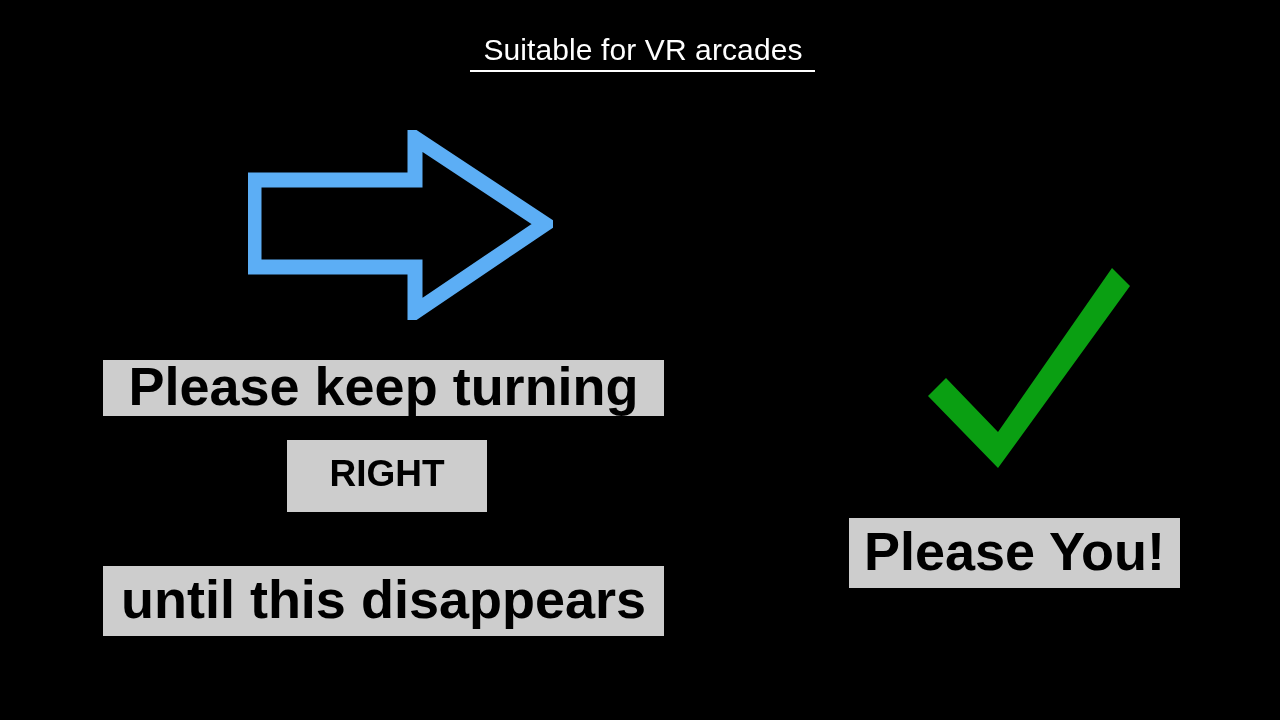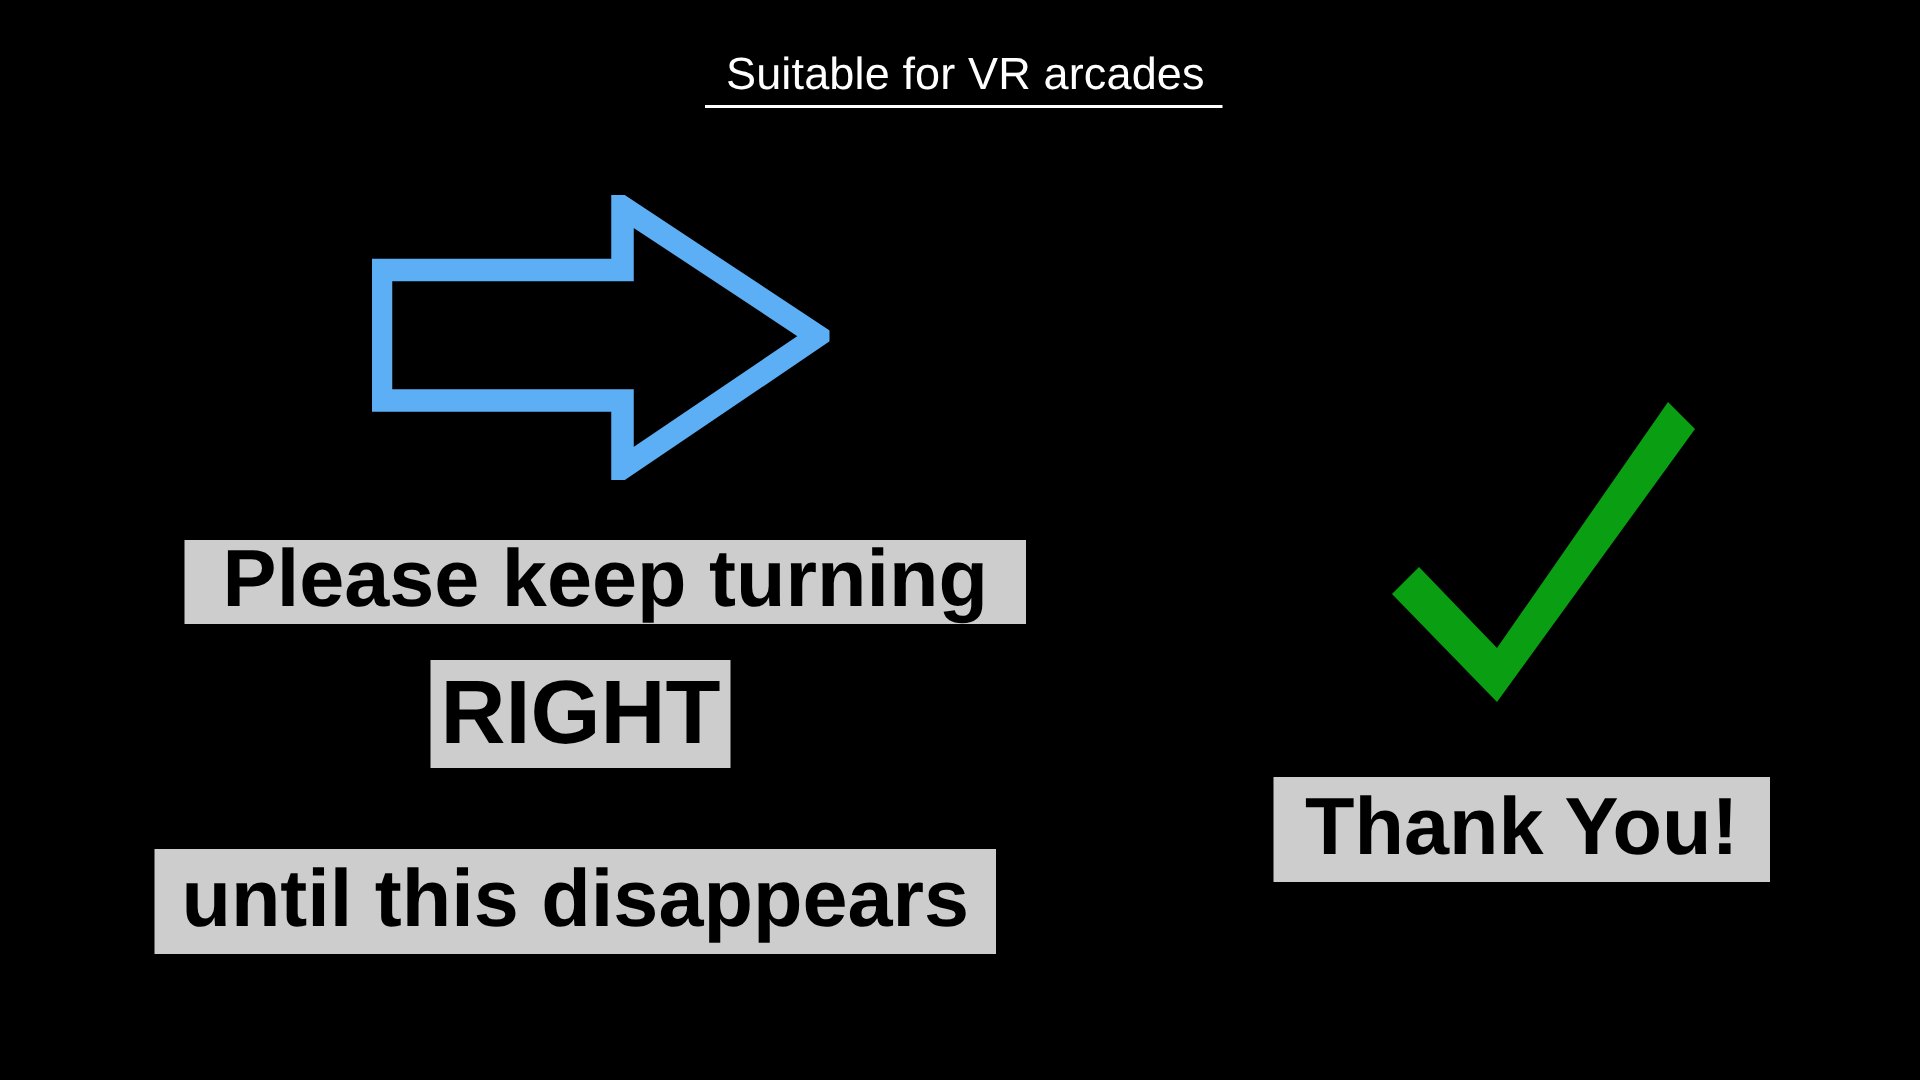--- a/index.html
+++ b/index.html
@@ -12,24 +12,24 @@
     width: 1280px;
     height: 720px;
     background: #000000;
     overflow: hidden;
     font-family: "Liberation Sans", sans-serif;
   }
 
   
   #title-block {
     position: absolute;
-    left: 484px;
+    left: 470px;
     top: 31px;
     width: 346px;
-    text-align: left;
+    text-align: center;
   }
   #title-text {
     color: #ffffff;
     font-size: 30px;
     font-weight: 400;
     line-height: 38px;
     letter-spacing: 0.1px;
     white-space: nowrap;
   }
   #title-rule {
@@ -70,28 +70,27 @@
     align-items: center;
     justify-content: center;
     box-sizing: border-box;
   }
   #line-1 {
     left: 103px;
     top: 360px;
     width: 561px;
     height: 56px;
     font-size: 54px;
-    margin-left: 20px;
   }
   #line-2 {
     left: 287px;
     top: 440px;
     width: 200px;
     height: 72px;
-    font-size: 60px;
+    font-size: 37px;
   }
   #line-3 {
     left: 103px;
     top: 518px;
     width: 561px;
     height: 70px;
     font-size: 54px;
     margin-top: 48px;
   }
   #line-thanks {
@@ -132,16 +131,16 @@
     <span class="txt">Please keep turning</span>
   </div>
   <div class="hl-line" id="line-2">
     <span class="txt">RIGHT</span>
   </div>
   <div class="hl-line" id="line-3">
     <span class="txt">until this disappears</span>
   </div>
 
   <div class="hl-line" id="line-thanks">
-    <span class="txt">Thank You!</span>
+    <span class="txt">Please You!</span>
   </div>
 
 </div>
 
 </body></html>

